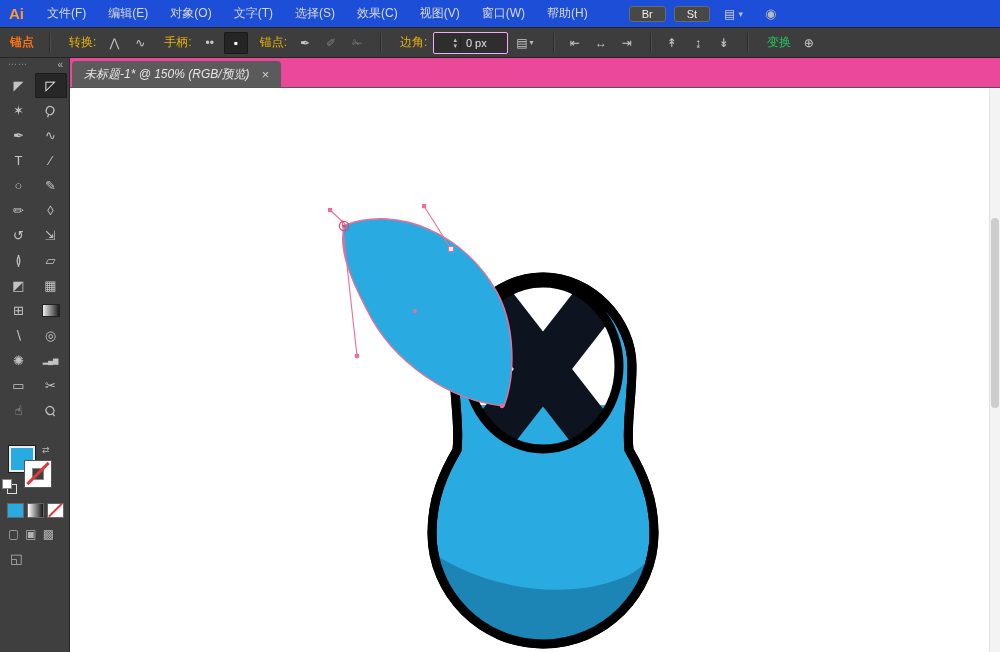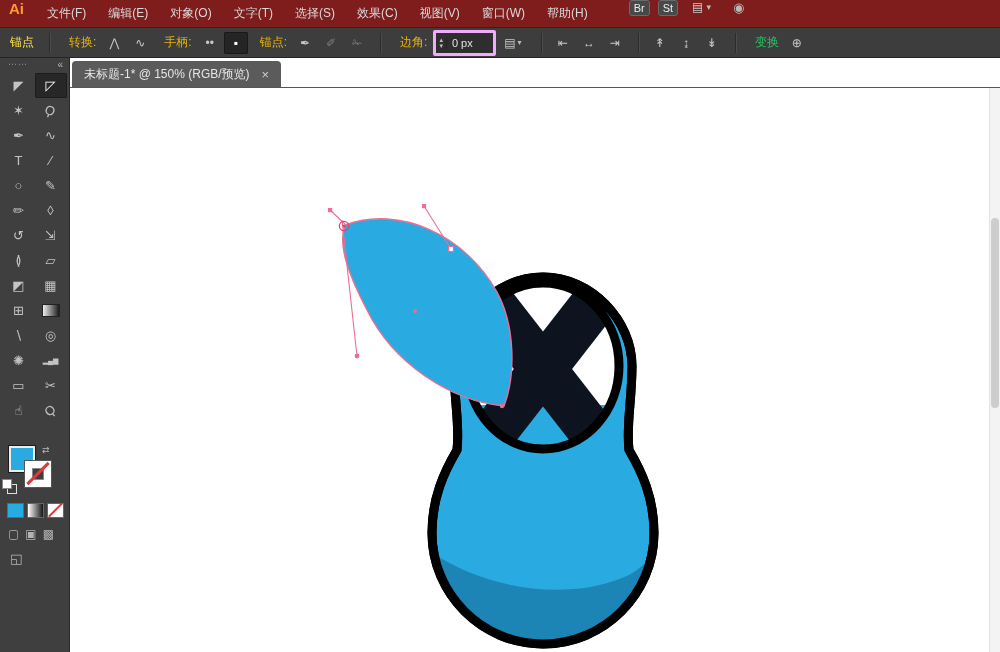--- a/index.html
+++ b/index.html
@@ -1,45 +1,45 @@
 <!DOCTYPE html>
 <html><head>
 <meta charset="utf-8">
 <style>
   html,body{margin:0;padding:0;}
   body{width:1000px;height:652px;overflow:hidden;background:#fff;
        font-family:"Liberation Sans","DejaVu Sans",sans-serif;font-size:12px;color:#d6d6d6;}
   .app{position:relative;width:1000px;height:652px;background:#3f3f3f;}
 
   
-  .menubar{position:absolute;top:0;left:0;right:0;height:28px;background:#7f1d1d;
-           border-bottom:1px solid #262626;display:flex;align-items:flex-start;box-sizing:border-box;}
+  .menubar{position:absolute;top:0;left:0;right:0;height:28px;background:#1d4ed8;
+           border-bottom:1px solid #262626;display:flex;align-items:center;box-sizing:border-box;}
   .logo{color:#ff9a33;font-weight:bold;font-size:15px;padding:0 12px 0 9px;}
   .menu-item{padding:0 11px;line-height:27px;color:#d9d9d9;font-size:12px;cursor:default;}
   .badge{background:#484848;border:1px solid #6a6a6a;border-radius:3px;font-size:11px;
-         padding:1px 4px;margin-left:8px;color:#eee;}
+         padding:1px 12px;margin-left:8px;color:#eee;}
   .badge.first{margin-left:30px;}
   .ws{margin-left:14px;color:#c9c9c9;display:flex;align-items:center;gap:3px;font-size:12px;}
   .ws .caret{font-size:9px;color:#bbb;}
   .perf{margin-left:22px;color:#b9b9b9;font-size:13px;}
 
   
   .controlbar{position:absolute;top:28px;left:0;right:0;height:30px;background:#3d3d3d;
               border-bottom:1px solid #242424;display:flex;align-items:center;box-sizing:border-box;font-size:12px;}
   .cb-label{margin:0 6px 0 10px;color:#eab308;white-space:nowrap;}
-  .cb-label.strong{color:#fde047;}
+  .cb-label.strong{color:#f97316;font-weight:bold;}
   .cb-label.link{color:#22c55e;}
   .vsep{width:1px;height:20px;background:#2c2c2c;margin:0 9px;box-shadow:1px 0 0 #4c4c4c;}
   .cbtn{width:24px;height:22px;margin-right:2px;border:none;background:transparent;border-radius:2px;
         display:flex;align-items:center;justify-content:center;color:#c8c8c8;font-size:12px;padding:0;}
   .cbtn.pressed{background:#252525;box-shadow:inset 0 0 0 1px #191919;color:#fff;}
   .cbtn.dim{opacity:.45;}
   .cbtn .caret{font-size:8px;margin-left:2px;color:#bbb;}
   .cbtn.wide{width:34px;}
-  .stepper{display:flex;align-items:center;background:#2e2e2e;border:3px solid #f0abfc;height:20px;border-radius:2px;}
+  .stepper{display:flex;align-items:center;background:#2e2e2e;border:1px solid #f0abfc;height:20px;border-radius:2px;padding-left:16px;}
   .spin{display:flex;flex-direction:column;justify-content:center;line-height:6px;padding:0 3px;
         border-right:1px solid #222;}
   .spin span{font-size:7px;color:#bdbdbd;}
   .stepval{width:36px;background:transparent;border:none;color:#e3e3e3;font-size:11px;
            font-family:"Liberation Sans","DejaVu Sans",sans-serif;padding:0 5px;}
 
   
   .toolpanel{position:absolute;top:58px;left:0;width:70px;bottom:0;background:#3f3f3f;
              border-right:1px solid #2a2a2a;box-sizing:border-box;}
   .panel-head{height:15px;position:relative;color:#9a9a9a;}
@@ -67,22 +67,22 @@
   .mini-default .mini-fill{position:absolute;left:0;top:0;width:8px;height:8px;background:#fff;border:1px solid #888;}
   .cgn{display:flex;gap:3px;padding-left:7px;margin-top:6px;}
   .cgn-btn{width:15px;height:13px;border:1px solid #666;position:relative;background:#3f3f3f;}
   .cgn-btn.grad{background:linear-gradient(90deg,#fff,#161616);}
   .cgn-btn.none{background:#fff;overflow:hidden;}
   .cgn-btn.none .slash{top:5px;height:2px;}
   .dmodes{display:flex;gap:6px;padding-left:8px;margin-top:9px;color:#b3b3b3;font-size:12px;}
   .screenmode{padding-left:10px;margin-top:10px;color:#b3b3b3;font-size:13px;}
 
   
-  .tabbar{position:absolute;top:58px;left:70px;right:0;height:30px;background:#ffffff;
-          border-bottom:1px solid #555;display:flex;align-items:flex-end;box-sizing:border-box;}
+  .tabbar{position:absolute;top:58px;left:70px;right:0;height:30px;background:#ec4899;
+          border-bottom:1px solid #555;display:flex;align-items:flex-end;box-sizing:border-box;font-style:italic;}
   .tab{height:26px;background:#5b5b5b;color:#e6e6e6;display:flex;align-items:center;
        padding:0 12px;font-size:12px;border-radius:4px 4px 0 0;margin-left:2px;white-space:nowrap;}
   .tab-close{margin-left:12px;color:#cfcfcf;font-size:13px;}
 
   
   .canvas{position:absolute;left:70px;top:88px;right:0;bottom:0;background:#ffffff;overflow:hidden;}
   .canvas svg{position:absolute;left:0;top:0;}
   .vscroll{position:absolute;right:0;top:0;bottom:0;width:10px;background:#f3f3f3;border-left:1px solid #e2e2e2;}
   .vthumb{position:absolute;left:1px;right:1px;top:130px;height:190px;background:#cdcdcd;border-radius:4px;}
 </style>

